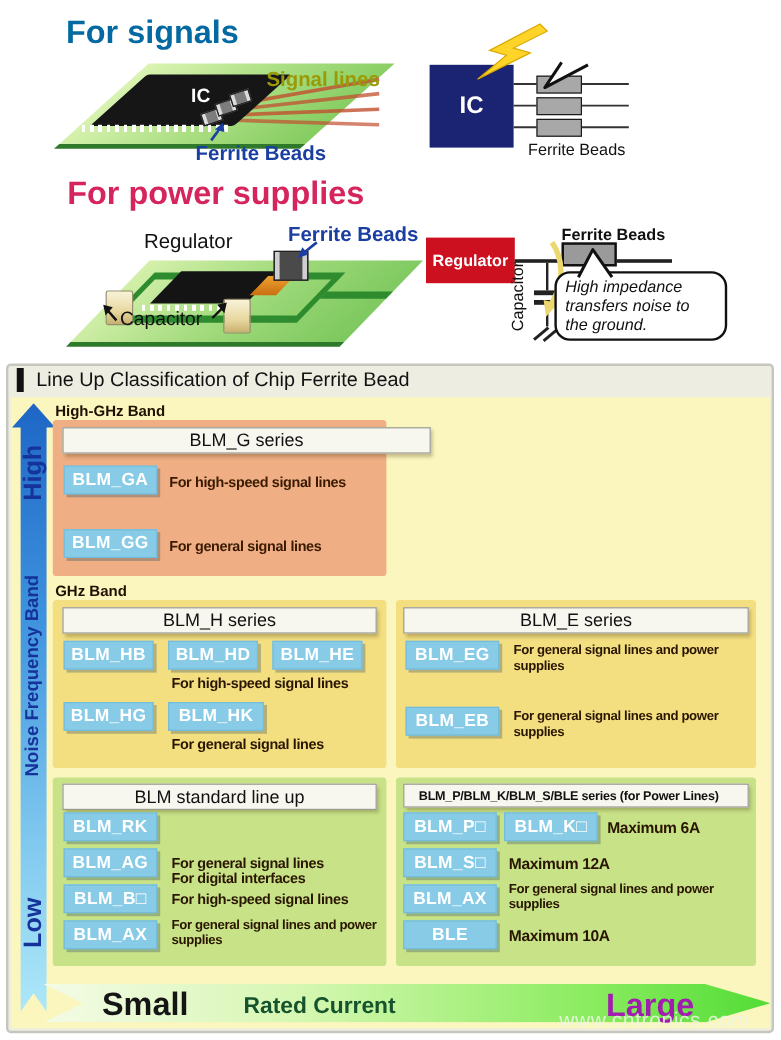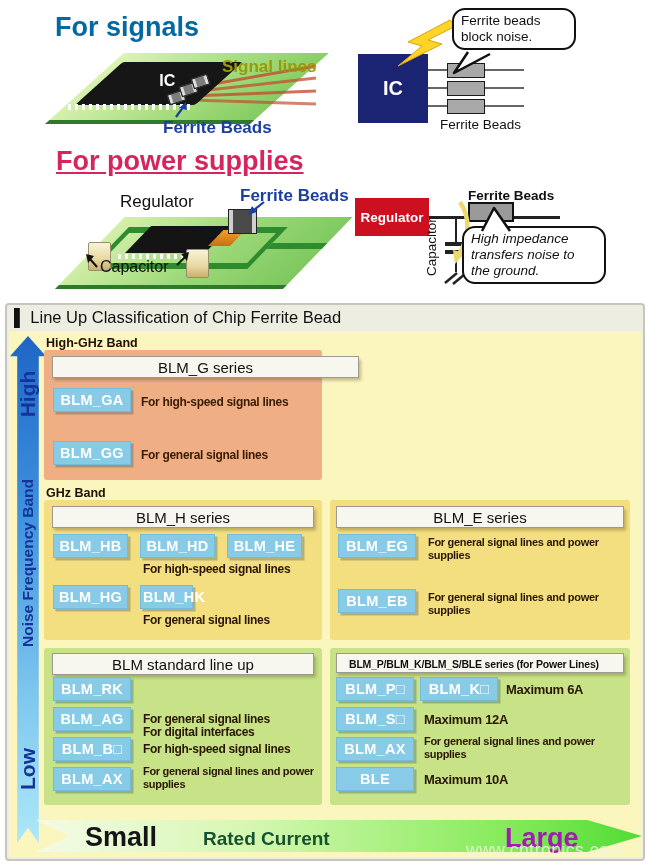--- a/index.html
+++ b/index.html
@@ -71,28 +71,27 @@
     <line x1="0" y1="46" x2="96" y2="46" stroke="#333" stroke-width="1.6"></line>
   </svg>
   <div class="bead-line" style="left:447px;top:63px;"></div>
   <div class="bead-line" style="left:447px;top:81px;"></div>
   <div class="bead-line" style="left:447px;top:99px;"></div>
 
   <svg style="left:398px;top:20px;" width="62" height="48">
     <polygon points="52,0 10,22 24,26 0,46 44,24 30,20 58,6" fill="#ffd428" stroke="#d8a800" stroke-width="1"></polygon>
   </svg>
 
-  <div class="bubble" style="left:452px;top:8px;width:106px;">Ferrite beads block noise.</div>
   <svg style="left:448px;top:50px;z-index:7;" width="50" height="26">
     <polygon points="20,2 6,23 42,4" fill="#fff"></polygon>
     <polyline points="20,2 6,23 42,4" fill="none" stroke="#111" stroke-width="2.5" stroke-linejoin="round"></polyline>
   </svg>
   <div class="schemlabel" style="left:440px;top:117px;">Ferrite Beads</div>
 
-  <div class="hdg" style="left:56px;top:146px;color:#d6255c;text-decoration:underline;">For power supplies</div>
+  <div class="hdg" style="left:56px;top:146px;color:#d6255c;">For power supplies</div>
   <div class="abs" style="left:120px;top:192px;font-size:17px;color:#111;">Regulator</div>
 
   <div class="board" style="left:55px;top:217px;width:228px;height:68px;transform:skewX(-44deg);
        background:linear-gradient(105deg,#d5f0ab 0%,#9cd878 55%,#7cc85e 100%);border-bottom:4px solid #2f7a2a;">
     <div style="position:absolute;left:6%;top:10px;width:70%;height:42px;border:6px solid #2e8c2e;box-sizing:border-box;"></div>
     <div style="position:absolute;left:76%;top:26px;width:24%;height:6px;background:#2e8c2e;"></div>
   </div>
 
   <div class="board" style="left:125px;top:226px;width:80px;height:27px;transform:skewX(-44deg);background:#141414;"></div>
   <div class="abs" style="left:118px;top:254px;width:86px;height:5px;
@@ -177,21 +176,21 @@
   <div class="blm" style="left:53px;top:441px;">BLM_GG</div>
   <div class="capn" style="left:141px;top:448px;color:#3a1a00;">For general signal lines</div>
 
   <div class="panel" style="left:44px;top:500px;width:278px;height:140px;background:#f3df80;"></div>
   <div class="serieshdr" style="left:52px;top:506px;width:262px;">BLM_H series</div>
   <div class="blm" style="left:53px;top:534px;width:75px;">BLM_HB</div>
   <div class="blm" style="left:140px;top:534px;width:75px;">BLM_HD</div>
   <div class="blm" style="left:227px;top:534px;width:75px;">BLM_HE</div>
   <div class="capn" style="left:143px;top:562px;">For high-speed signal lines</div>
   <div class="blm" style="left:53px;top:585px;width:75px;">BLM_HG</div>
-  <div class="blm" style="left:140px;top:585px;width:53px;">BLM_HK</div>
+  <div class="blm" style="left:140px;top:585px;width:80px;">BLM_HK</div>
   <div class="capn" style="left:143px;top:613px;">For general signal lines</div>
 
   <div class="panel" style="left:330px;top:500px;width:300px;height:140px;background:#f3df80;"></div>
   <div class="serieshdr" style="left:336px;top:506px;width:288px;">BLM_E series</div>
   <div class="blm" style="left:338px;top:534px;">BLM_EG</div>
   <div class="capn capw" style="left:428px;top:536px;">For general signal lines and power supplies</div>
   <div class="blm" style="left:338px;top:589px;">BLM_EB</div>
   <div class="capn capw" style="left:428px;top:591px;">For general signal lines and power supplies</div>
 
   <div class="panel" style="left:44px;top:648px;width:278px;height:157px;background:#c7e287;"></div>

